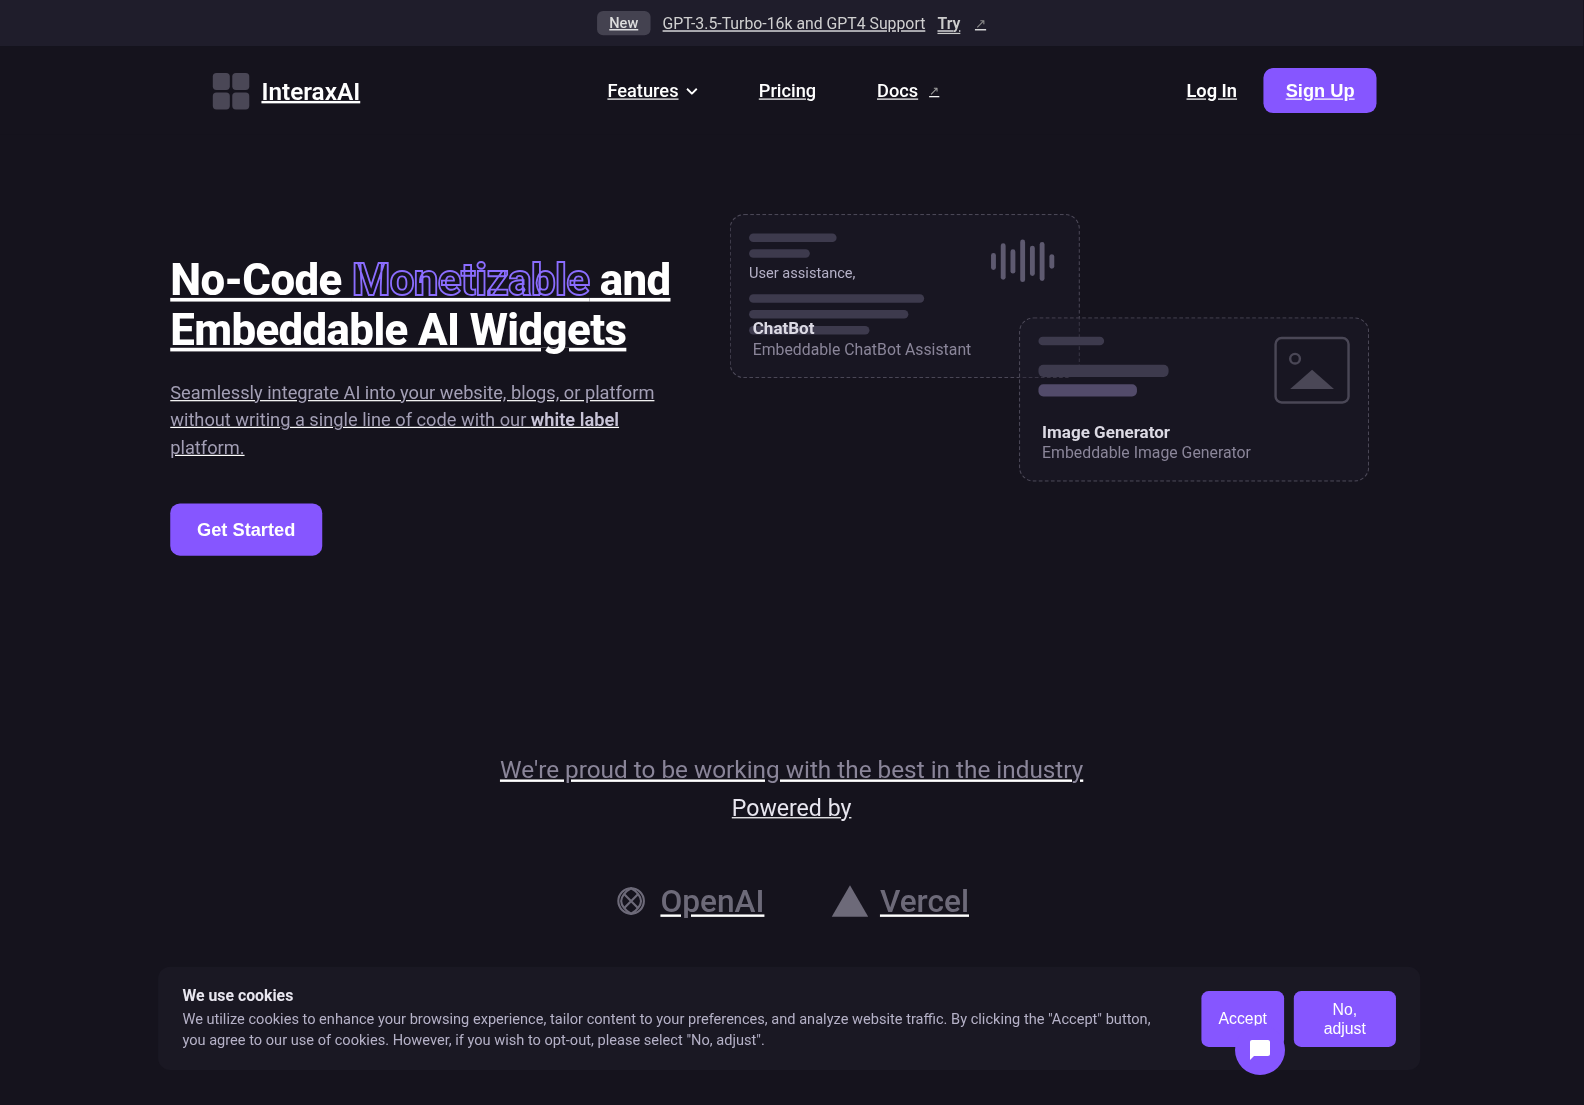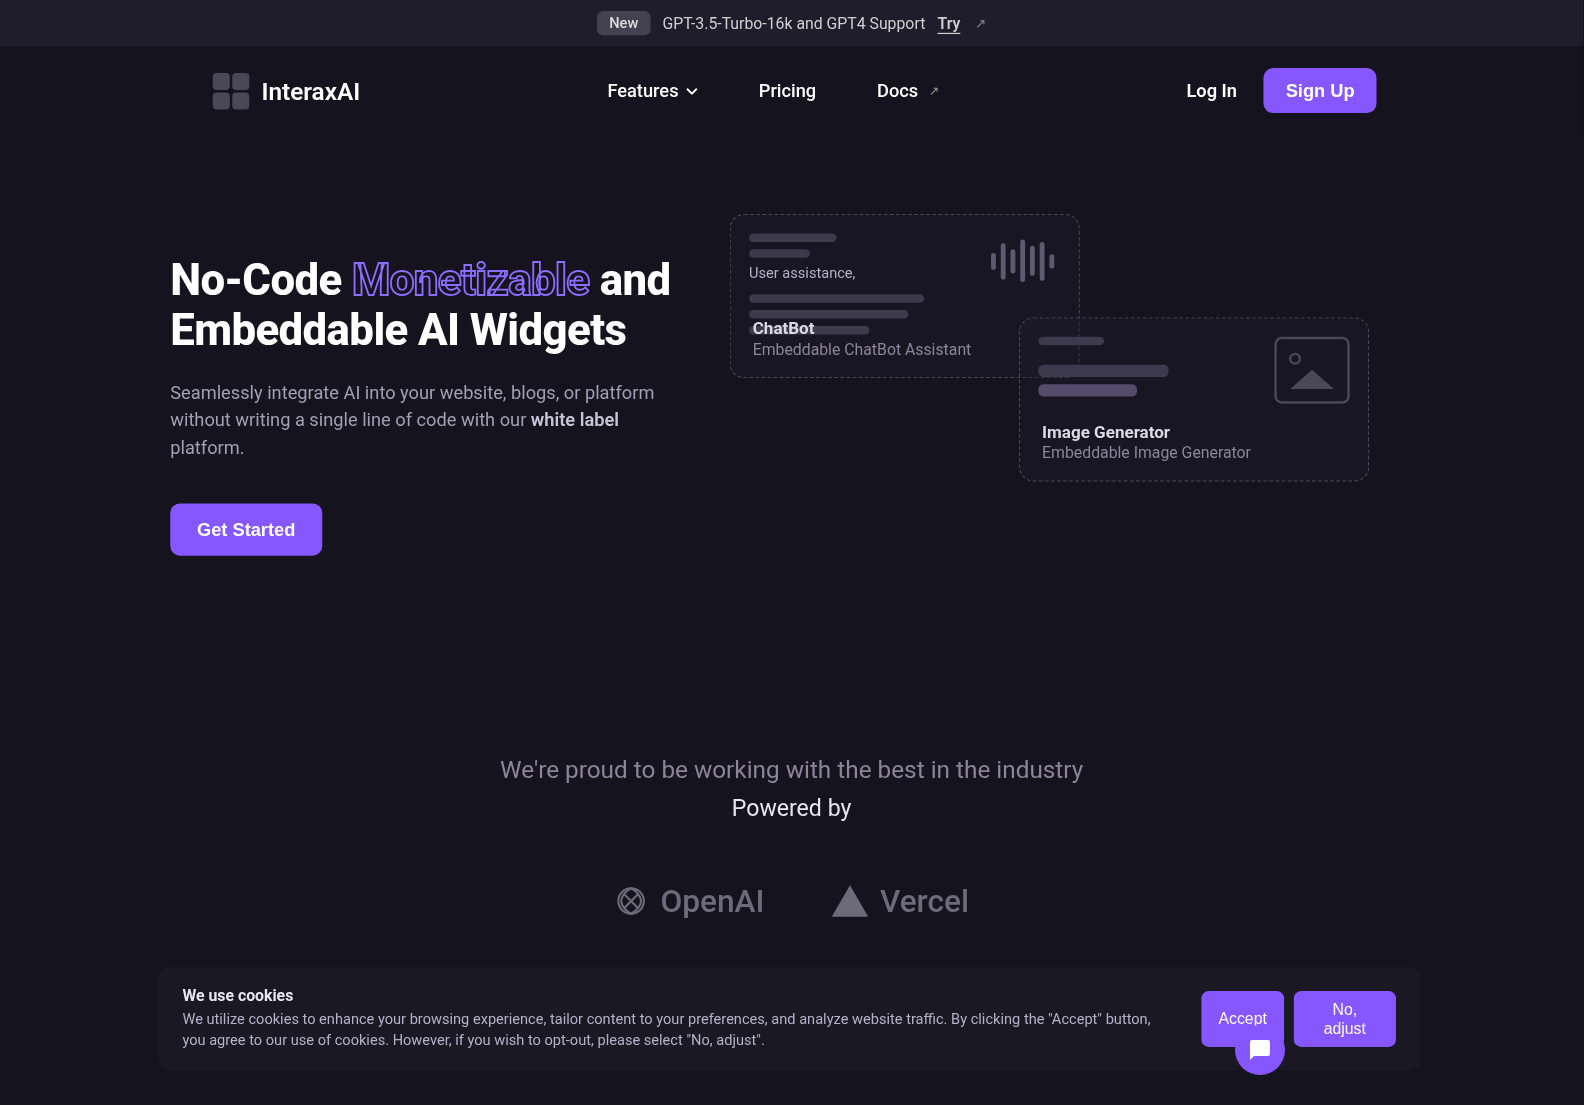--- a/index.html
+++ b/index.html
@@ -380,20 +380,21 @@
     }
     .chat-fab svg {
       width: 24px;
       height: 24px;
       fill: #fff;
     }
     .outer-bg {
       width: 1584px;
       height: 1105px;
       background: #15131d;
+      text-decoration: underline;
     }
   </style>
 </head>
 <body>
 
 <div class="outer-bg">
 <div class="scaled-container">
   <div class="viewport">
 
     <div class="banner">

